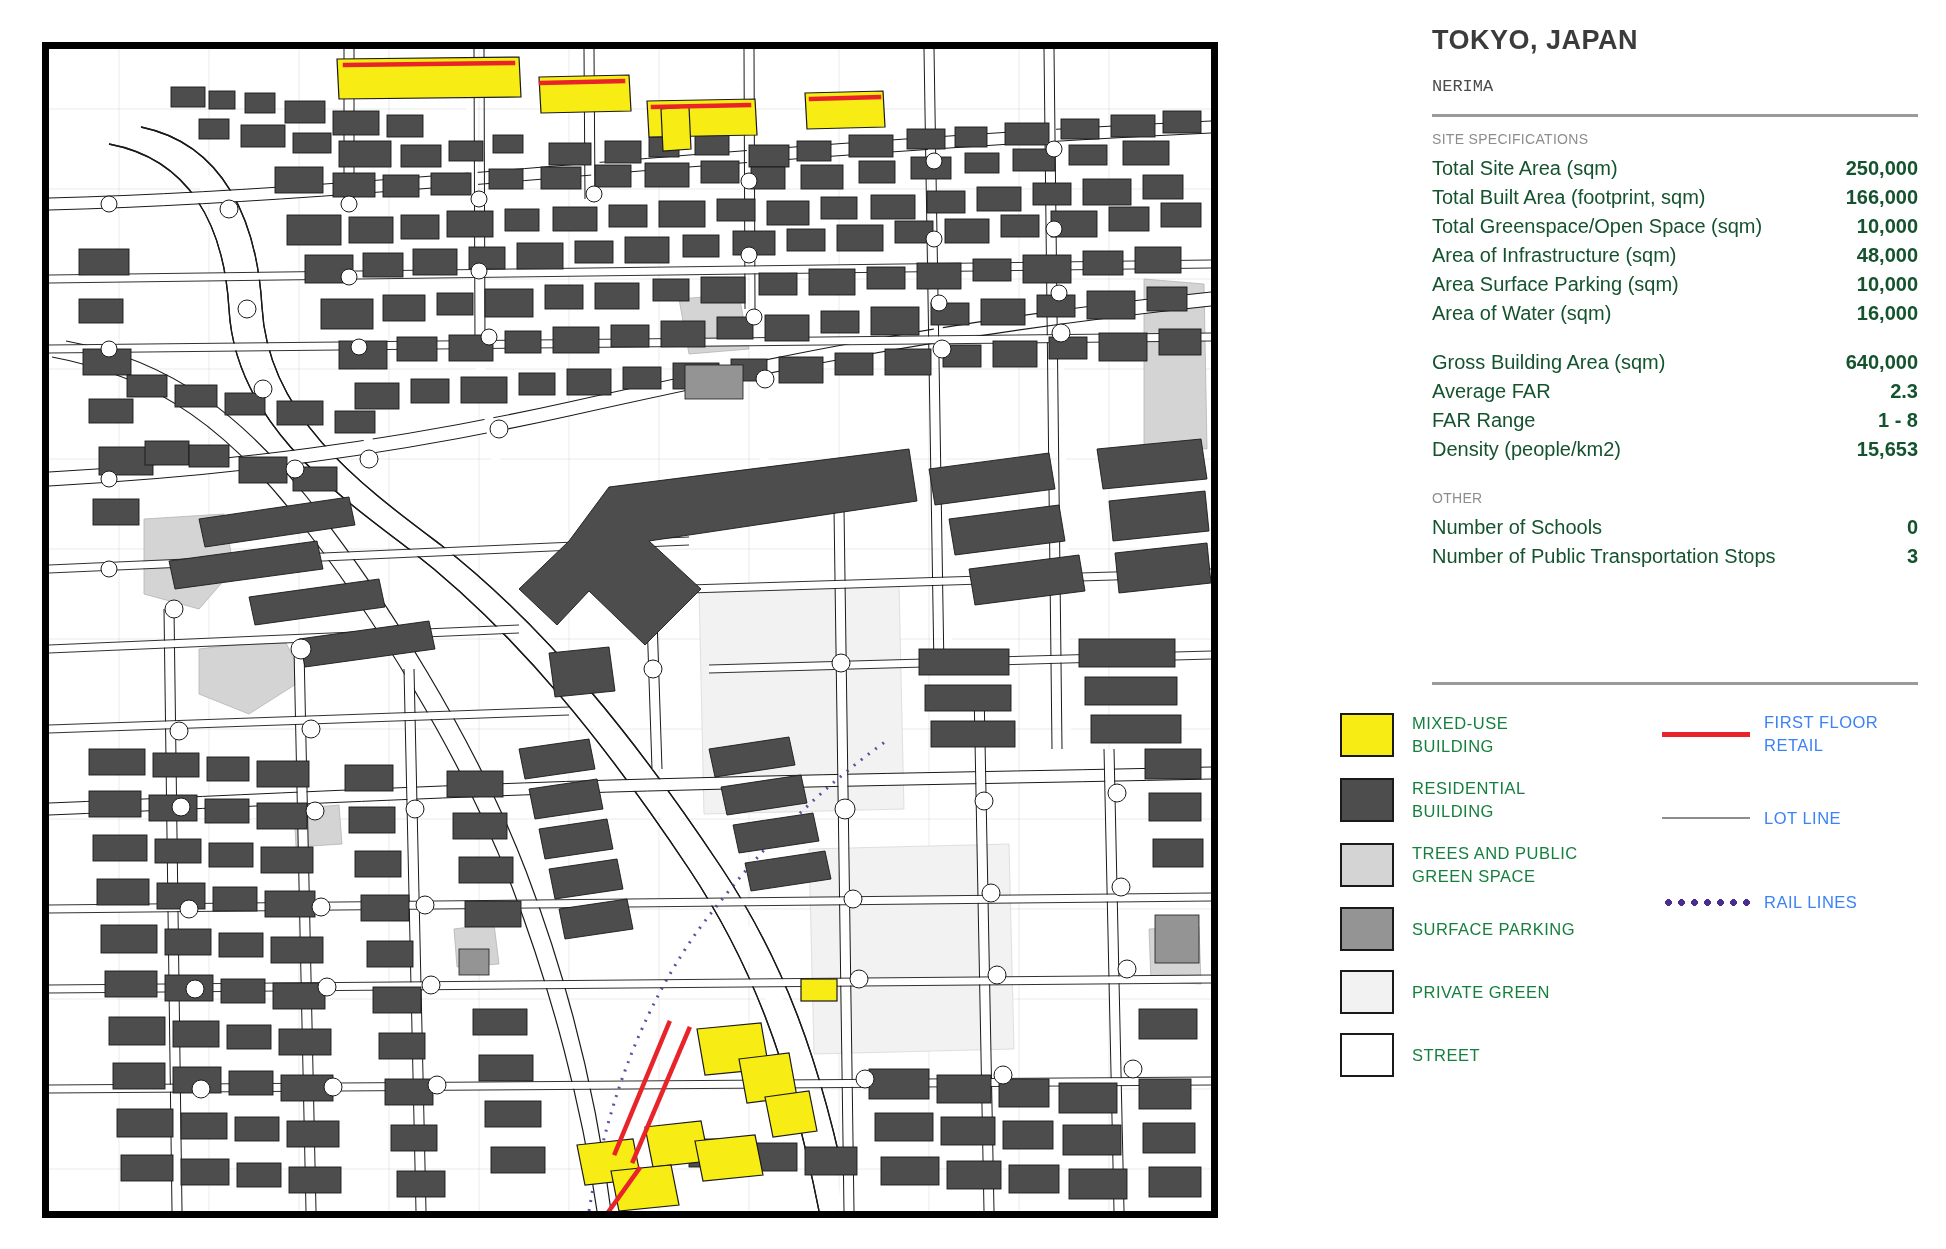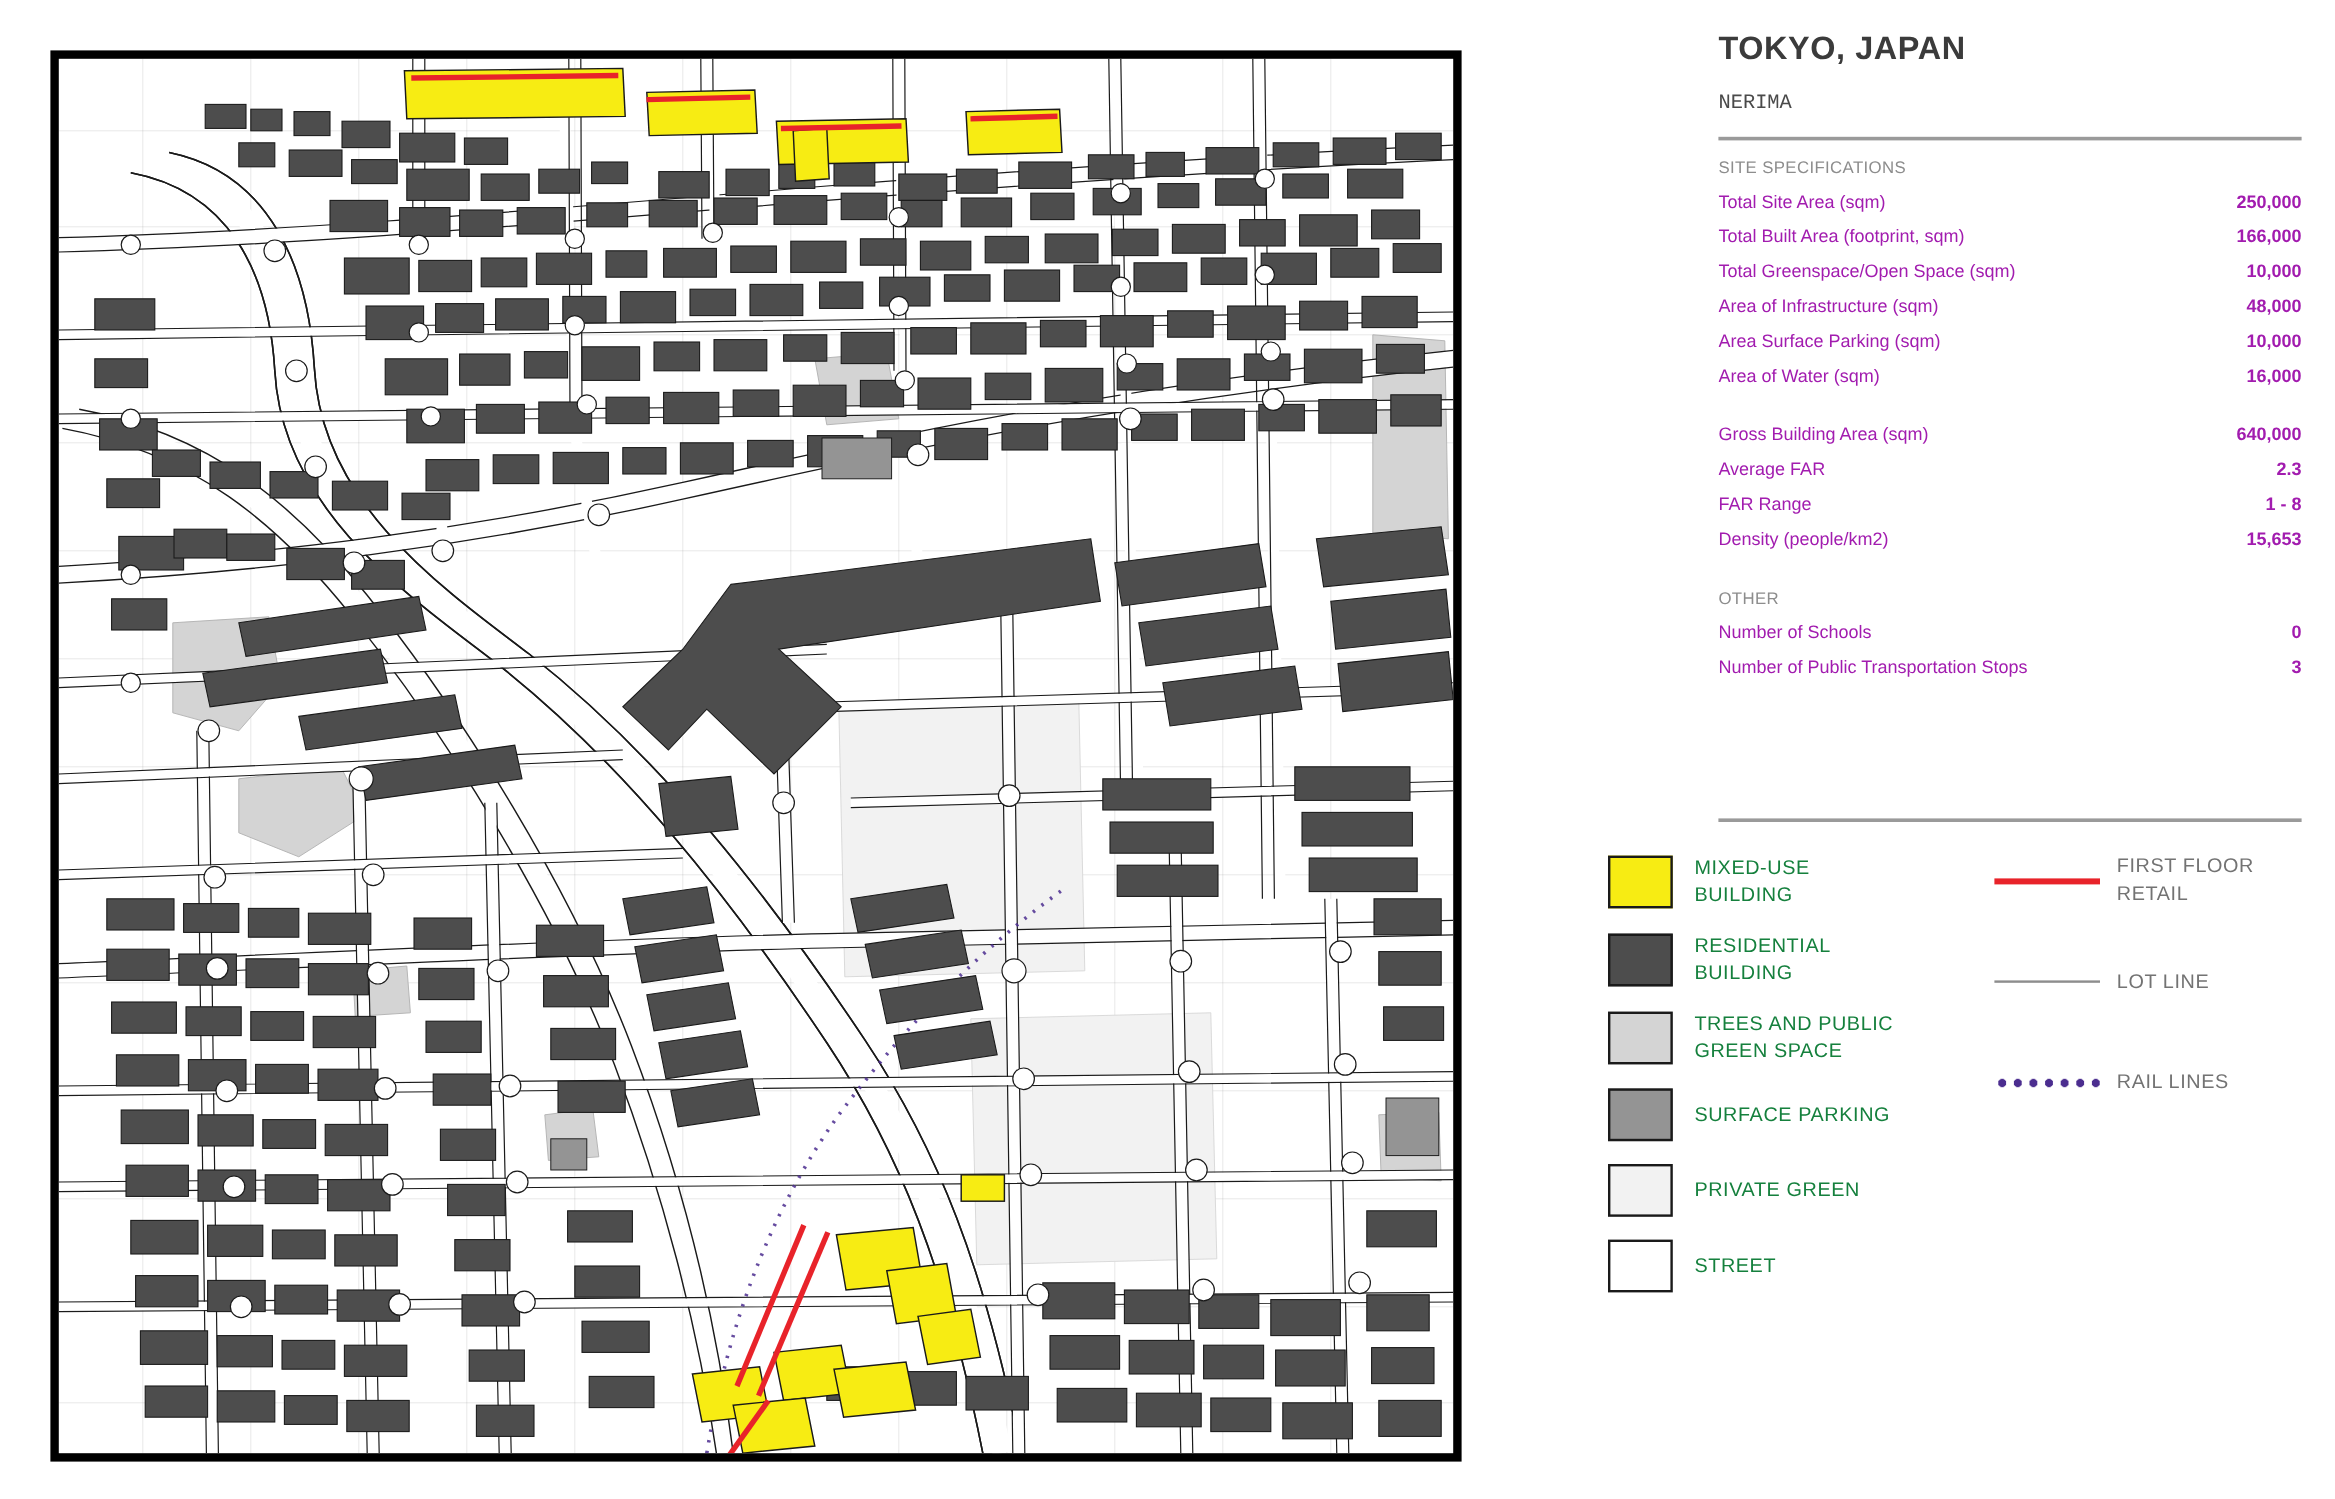--- a/index.html
+++ b/index.html
@@ -70,22 +70,22 @@
   .section-head {
     font-size: 14px;
     color: #8d8d8d;
     letter-spacing: 0.3px;
     line-height: 29px;
   }
   .stat-row {
     display: flex;
     justify-content: space-between;
     align-items: baseline;
-    font-size: 15px;
-    color: #a21caf;
+    font-size: 20px;
+    color: #14532d;
     line-height: 29px;
     white-space: nowrap;
   }
   .stat-row .label { overflow: hidden; }
   .stat-row .value { margin-left: 10px; font-weight: bold; }
   .block-gap { height: 20px; }
 
   
   #legend {
     position: absolute;
@@ -150,21 +150,21 @@
   .line-gray { width: 88px; height: 2px; background: #8d8d8d; }
   .line-dots {
     width: 88px; height: 7px;
     background-image: radial-gradient(circle, #4b2d8f 45%, rgba(0,0,0,0) 46%);
     background-size: 13px 7px;
     background-repeat: repeat-x;
   }
   .line-label {
     margin-left: 14px;
     font-size: 16.5px;
-    color: #737373;
+    color: #3b82f6;
     letter-spacing: 0.5px;
     line-height: 23px;
     white-space: pre-line;
   }
 </style>
 </head>
 <body>
 
 <div id="root">
 

